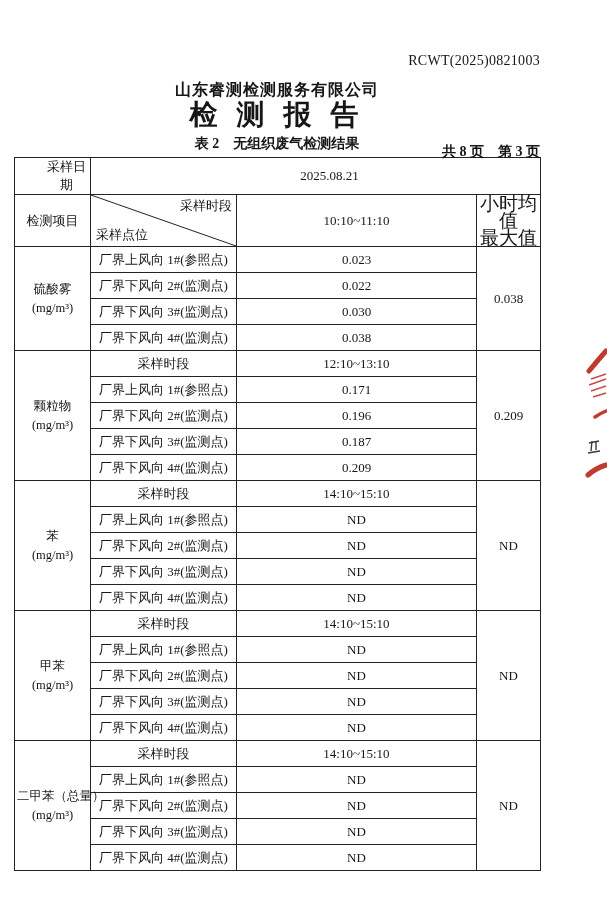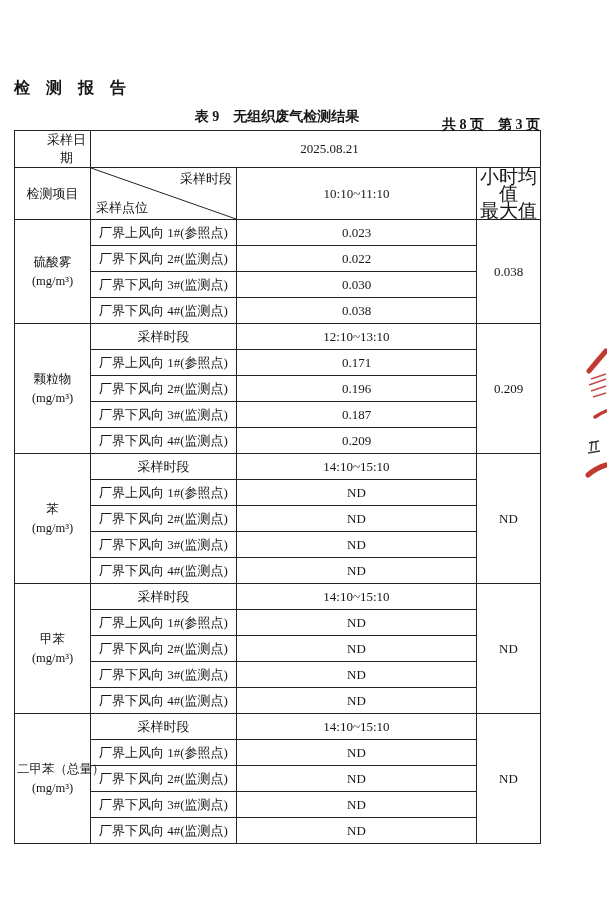--- a/index.html
+++ b/index.html
@@ -14,21 +14,21 @@
   }
   .content{position:absolute;left:14px;top:53px;width:526px;}
   .report-no{
     text-align:right;font-size:14px;line-height:16px;letter-spacing:.3px;
   }
   .company{
     text-align:center;font-size:16px;font-weight:600;margin-top:11px;line-height:19px;
     letter-spacing:1px;
   }
   .title{
-    text-align:left;font-size:16px;font-weight:700;margin-top:21px;line-height:28px;
+    text-align:center;font-size:28px;font-weight:700;margin-top:2px;line-height:28px;
     letter-spacing:6px;
   }
   .caption-line{
     position:relative;margin-top:6px;height:18px;font-size:14px;font-weight:700;
   }
   .caption-label{display:block;text-align:center;}
   .caption-pages{position:absolute;right:0;top:8px;}
 
   table.report{
     margin-top:4px;border-collapse:collapse;table-layout:fixed;width:526px;
@@ -52,24 +52,26 @@
   .max-head div{line-height:17px;font-size:19px;}
 
   .stamp{position:absolute;left:583px;top:347px;width:24px;height:140px;}
 </style>
 </head>
 <body>
 
 <div class="page">
   <div class="content">
 
+    <div class="report-no">RCWT(2025)0821003</div>
+    <div class="company">山东睿测检测服务有限公司</div>
     <div class="title">检 测 报 告</div>
 
     <div class="caption-line">
-      <span class="caption-label">表 9　无组织废气检测结果</span>
+      <span class="caption-label">表 2　无组织废气检测结果</span>
       <span class="caption-pages">共 8 页　第 3 页</span>
     </div>
 
     <table class="report">
       <colgroup>
           <col style="width:76px">
           <col style="width:146px">
           <col style="width:240px">
           <col style="width:64px">
         </colgroup>

